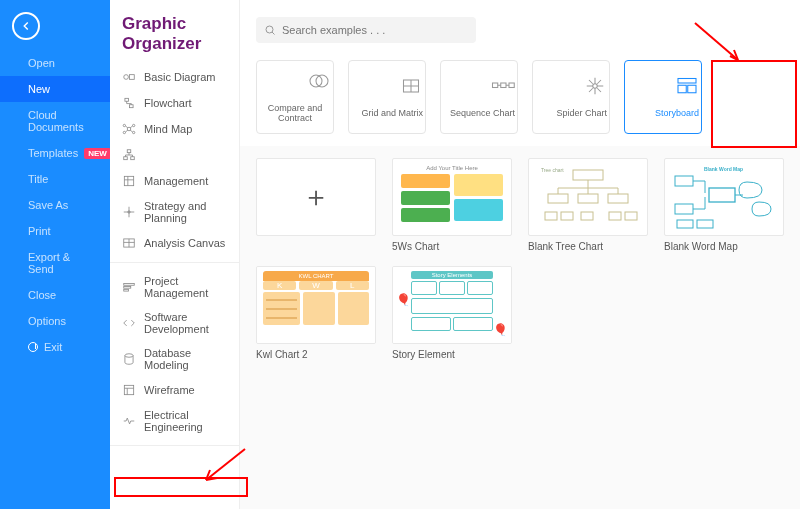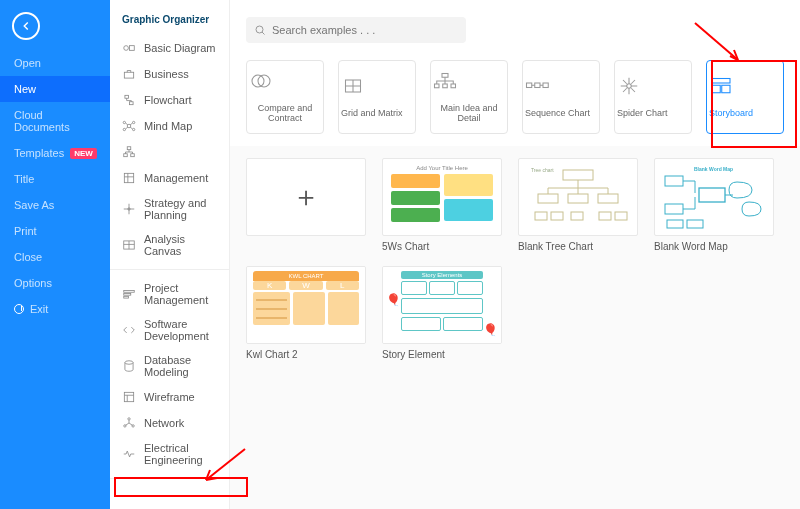--- a/index.html
+++ b/index.html
@@ -3,43 +3,43 @@
 <meta charset="utf-8">
 <style>
   * { box-sizing: border-box; margin: 0; padding: 0; }
   body { font-family: -apple-system, "Segoe UI", Arial, sans-serif; font-size: 12px; color: #333; width: 800px; height: 509px; overflow: hidden; background: #fff; position: relative; }
   .app { display: flex; width: 100%; height: 100%; }
 
   
   .sidebar { width: 110px; background: #1a8cff; color: #fff; display: flex; flex-direction: column; padding-top: 8px; }
   .back-btn { width: 28px; height: 28px; border: 2px solid #fff; border-radius: 50%; display: flex; align-items: center; justify-content: center; margin: 4px 0 10px 12px; cursor: pointer; }
   .back-btn svg { stroke: #fff; }
-  .side-item { padding: 7px 14px; font-size: 11px; cursor: pointer; display: flex; align-items: center; }
+  .side-item { padding: 7px 28px; font-size: 11px; cursor: pointer; display: flex; align-items: center; }
   .side-item.active { background: #0d6efd; }
   .side-item.faded { color: rgba(255,255,255,0.75); }
   .badge { background: #ff3b6b; color: #fff; font-size: 8px; padding: 1px 4px; border-radius: 2px; margin-left: 6px; font-weight: bold; }
   .side-item .exit-ic { width: 10px; height: 10px; border: 1.5px solid #fff; border-radius: 50%; margin-right: 6px; position: relative; }
   .side-item .exit-ic::after { content:''; position:absolute; left:3px; top:1px; width:3px; height:5px; border-right:1.5px solid #fff; }
 
   
   .catcol { width: 142px; background: #fff; border-right: 1px solid #eee; display: flex; flex-direction: column; overflow-y: auto; }
-  .catcol h2 { font-size: 10px; font-weight: 600; padding: 14px 12px 10px; color: #0c4a6e; }
+  .catcol h2 { font-size: 17px; font-weight: 600; padding: 14px 12px 10px; color: #701a75; }
   .cat-item { display: flex; align-items: center; padding: 6px 12px; font-size: 11px; color: #555; cursor: pointer; gap: 8px; }
   .cat-item .ic { width: 14px; height: 14px; display: flex; align-items: center; justify-content: center; color: #888; }
   .cat-sep { height: 1px; background: #eee; margin: 6px 0; }
 
   
   .main { flex: 1; background: #fafafa; display: flex; flex-direction: column; position: relative; }
   .topbar { height: 60px; display: flex; align-items: center; padding: 0 16px; background: #fff; position: relative; }
   .search { display: flex; align-items: center; background: #f3f3f3; border-radius: 4px; height: 26px; width: 220px; padding: 0 8px; color: #999; }
   .search input { border: none; background: transparent; outline: none; font-size: 11px; color: #555; flex:1; margin-left:6px; }
   .app-title { position: absolute; left: 50%; transform: translateX(-50%); top: 4px; font-size: 10px; color: #888; }
 
   .type-row { display: flex; gap: 14px; padding: 0 16px 12px; background: #fff; }
-  .type-card { flex: 0 0 78px; height: 74px; border: 1px solid #e5e5e5; border-radius: 4px; display: flex; flex-direction: column; align-items: flex-start; justify-content: center; gap: 12px; font-size: 9px; color: #666; text-align: center; cursor: pointer; background:#fff; padding: 12px 2px; }
+  .type-card { flex: 0 0 78px; height: 74px; border: 1px solid #e5e5e5; border-radius: 4px; display: flex; flex-direction: column; align-items: flex-end; justify-content: center; gap: 12px; font-size: 9px; color: #666; text-align: center; cursor: pointer; background:#fff; padding: 12px 2px; }
   .type-card.selected { border-color: #1a8cff; color: #1a8cff; }
   .type-card .tic { width: 24px; height: 20px; display:flex; align-items:center; justify-content:center; color:#999; }
   .type-card.selected .tic { color: #1a8cff; }
 
   .tpl-area { flex:1; padding: 12px 16px; overflow: auto; }
   .tpl-row { display: flex; gap: 16px; margin-bottom: 14px; }
   .tpl-card { width: 120px; display: flex; flex-direction: column; cursor: pointer; }
   .tpl-thumb { width: 120px; height: 78px; background: #fff; border: 1px solid #e8e8e8; border-radius: 2px; position: relative; overflow: hidden; display:flex; align-items:center; justify-content:center; }
   .tpl-label { font-size: 10px; color: #555; margin-top: 5px; }
 
@@ -80,20 +80,23 @@
         <div class="side-item faded">
           <span>Title</span>
         </div>
         <div class="side-item faded">
           <span>Save As</span>
         </div>
         <div class="side-item faded">
           <span>Print</span>
         </div>
         <div class="side-item faded">
+          <span>Export &amp; Send</span>
+        </div>
+        <div class="side-item faded">
           <span>Close</span>
         </div>
         <div class="side-item faded">
           <span>Options</span>
         </div>
         <div class="side-item faded">
           <span class="exit-ic"></span>
           <span>Exit</span>
         </div>
       </div>
@@ -103,29 +106,20 @@
     <h2>Graphic Organizer</h2>
     <div id="cats-top">
         <div class="cat-item">
           <span class="ic">
             <svg width="14" height="14" viewBox="0 0 24 24">
               <circle cx="7" cy="12" r="4"></circle>
               <rect x="13" y="8" width="8" height="8"></rect>
             </svg>
           </span>
           <span>Basic Diagram</span>
-        </div>
-        <div class="cat-item">
-          <span class="ic">
-            <svg width="14" height="14" viewBox="0 0 24 24">
-              <rect x="4" y="9" width="16" height="10"></rect>
-              <path d="M9 9V6h6v3"></path>
-            </svg>
-          </span>
-          <span>Business</span>
         </div>
         <div class="cat-item">
           <span class="ic">
             <svg width="14" height="14" viewBox="0 0 24 24">
               <rect x="5" y="4" width="6" height="5"></rect>
               <rect x="13" y="15" width="6" height="5"></rect>
               <path d="M8 9v4h8v2"></path>
             </svg>
           </span>
           <span>Flowchart</span>
@@ -211,31 +205,20 @@
           <span>Database Modeling</span>
         </div>
         <div class="cat-item">
           <span class="ic">
             <svg width="14" height="14" viewBox="0 0 24 24">
               <rect x="4" y="4" width="16" height="16"></rect>
               <path d="M4 9h16M9 9v11"></path>
             </svg>
           </span>
           <span>Wireframe</span>
-        </div>
-        <div class="cat-item">
-          <span class="ic">
-            <svg width="14" height="14" viewBox="0 0 24 24">
-              <circle cx="12" cy="5" r="2"></circle>
-              <circle cx="5" cy="17" r="2"></circle>
-              <circle cx="19" cy="17" r="2"></circle>
-              <path d="M12 7v5M12 12L6 16M12 12l6 4"></path>
-            </svg>
-          </span>
-          <span>Network</span>
         </div>
         <div class="cat-item">
           <span class="ic">
             <svg width="14" height="14" viewBox="0 0 24 24">
               <path d="M3 12h4l2-5 4 10 2-5h6"></path>
             </svg>
           </span>
           <span>Electrical Engineering</span>
         </div>
       </div>
@@ -269,32 +252,20 @@
             <svg width="26" height="22" viewBox="0 0 32 28" fill="none" stroke="#999" stroke-width="1.5">
               <rect x="6" y="6" width="20" height="16"></rect>
               <path d="M6 14h20M16 6v16"></path>
             </svg>
           </div>
           <div>Grid and Matrix</div>
         </div>
         <div class="type-card">
           <div class="tic">
             <svg width="26" height="22" viewBox="0 0 32 28" fill="none" stroke="#999" stroke-width="1.5">
-              <rect x="12" y="4" width="8" height="5"></rect>
-              <rect x="2" y="18" width="6" height="5"></rect>
-              <rect x="13" y="18" width="6" height="5"></rect>
-              <rect x="24" y="18" width="6" height="5"></rect>
-              <path d="M16 9v5M16 14H5v4M16 14v4M16 14h11v4"></path>
-            </svg>
-          </div>
-          <div>Main Idea and Detail</div>
-        </div>
-        <div class="type-card">
-          <div class="tic">
-            <svg width="26" height="22" viewBox="0 0 32 28" fill="none" stroke="#999" stroke-width="1.5">
               <rect x="2" y="10" width="7" height="6"></rect>
               <rect x="13" y="10" width="7" height="6"></rect>
               <rect x="24" y="10" width="7" height="6"></rect>
               <path d="M9 13h4M20 13h4"></path>
             </svg>
           </div>
           <div>Sequence Chart</div>
         </div>
         <div class="type-card">
           <div class="tic">

